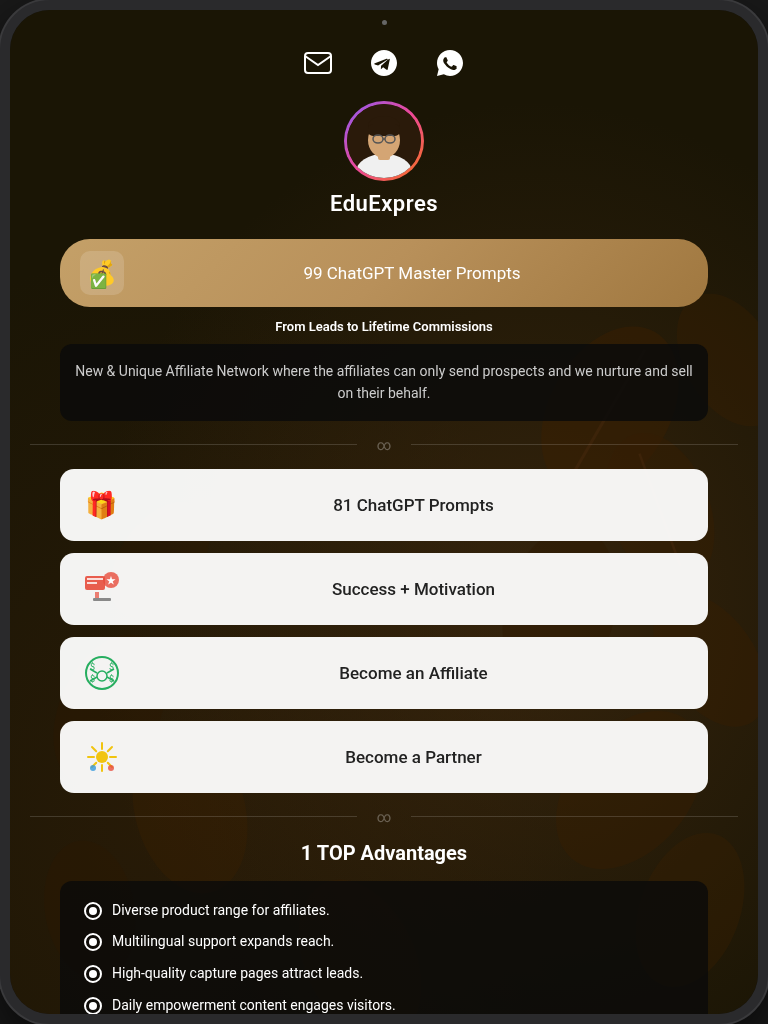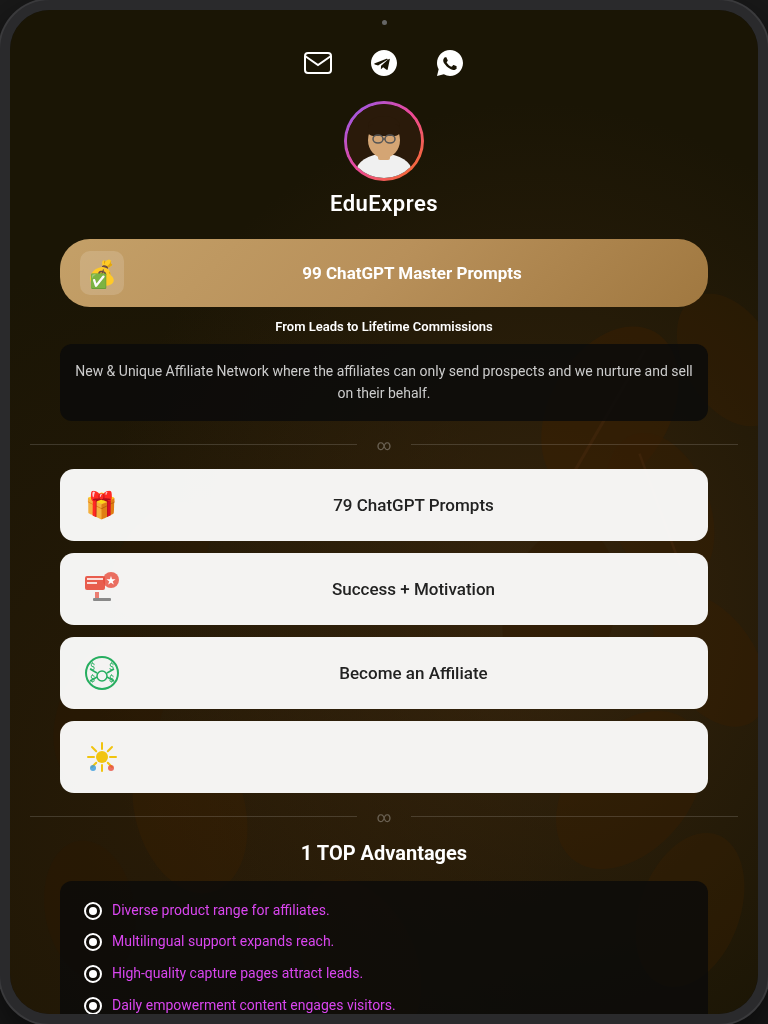--- a/index.html
+++ b/index.html
@@ -153,21 +153,21 @@
       display: flex;
       align-items: center;
       justify-content: center;
       font-size: 22px;
       flex-shrink: 0;
     }
 
     .featured-text {
       color: #fff;
       font-size: 17px;
-      font-weight: 700;
+      font-weight: 400;
       flex: 1;
       text-align: center;
     }
 
     
     .description-section {
       margin: 12px 50px;
       position: relative;
       z-index: 1;
     }
@@ -275,21 +275,21 @@
       background: rgba(10, 10, 10, 0.8);
       border-radius: 12px;
       padding: 20px 24px;
     }
 
     .advantage-item {
       display: flex;
       align-items: flex-start;
       gap: 10px;
       margin-bottom: 12px;
-      color: #d946ef;
+      color: #ffffff;
       font-size: 14px;
       line-height: 1.4;
     }
 
     .advantage-item:last-child { margin-bottom: 0; }
 
     .advantage-bullet {
       width: 18px;
       height: 18px;
       border-radius: 50%;
@@ -402,21 +402,21 @@
     </div>
 
     <div class="divider">
       <span class="divider-symbol">∞</span>
     </div>
 
     <div class="menu-items">
 
       <div class="menu-item">
         <div class="menu-item-icon">🎁</div>
-        <div class="menu-item-text">79 ChatGPT Prompts</div>
+        <div class="menu-item-text">81 ChatGPT Prompts</div>
       </div>
 
       <div class="menu-item">
         <div class="menu-item-icon">
           <svg width="38" height="38" viewBox="0 0 38 38">
             <rect x="2" y="6" width="20" height="14" rx="2" fill="#e74c3c" opacity="0.9"></rect>
             <rect x="4" y="8" width="16" height="2" fill="white" opacity="0.8"></rect>
             <rect x="4" y="12" width="10" height="2" fill="white" opacity="0.8"></rect>
             <circle cx="28" cy="10" r="8" fill="#e74c3c" opacity="0.8"></circle>
             <text x="28" y="14" text-anchor="middle" fill="white" font-size="10" font-weight="bold">★</text>
@@ -456,20 +456,21 @@
             <line x1="27" y1="19" x2="33" y2="19" stroke="#f1c40f" stroke-width="2" stroke-linecap="round"></line>
             <line x1="9" y1="9" x2="13.2" y2="13.2" stroke="#f1c40f" stroke-width="2" stroke-linecap="round"></line>
             <line x1="24.8" y1="24.8" x2="29" y2="29" stroke="#f1c40f" stroke-width="2" stroke-linecap="round"></line>
             <line x1="29" y1="9" x2="24.8" y2="13.2" stroke="#f1c40f" stroke-width="2" stroke-linecap="round"></line>
             <line x1="13.2" y1="24.8" x2="9" y2="29" stroke="#f1c40f" stroke-width="2" stroke-linecap="round"></line>
 
             <circle cx="10" cy="30" r="3" fill="#3498db" opacity="0.8"></circle>
             <circle cx="28" cy="30" r="3" fill="#e74c3c" opacity="0.8"></circle>
           </svg>
         </div>
+        <div class="menu-item-text">Become a Partner</div>
       </div>
 
     </div>
 
     <div class="divider">
       <span class="divider-symbol">∞</span>
     </div>
 
     <div class="advantages-section">
       <div class="section-title">1 TOP Advantages</div>

